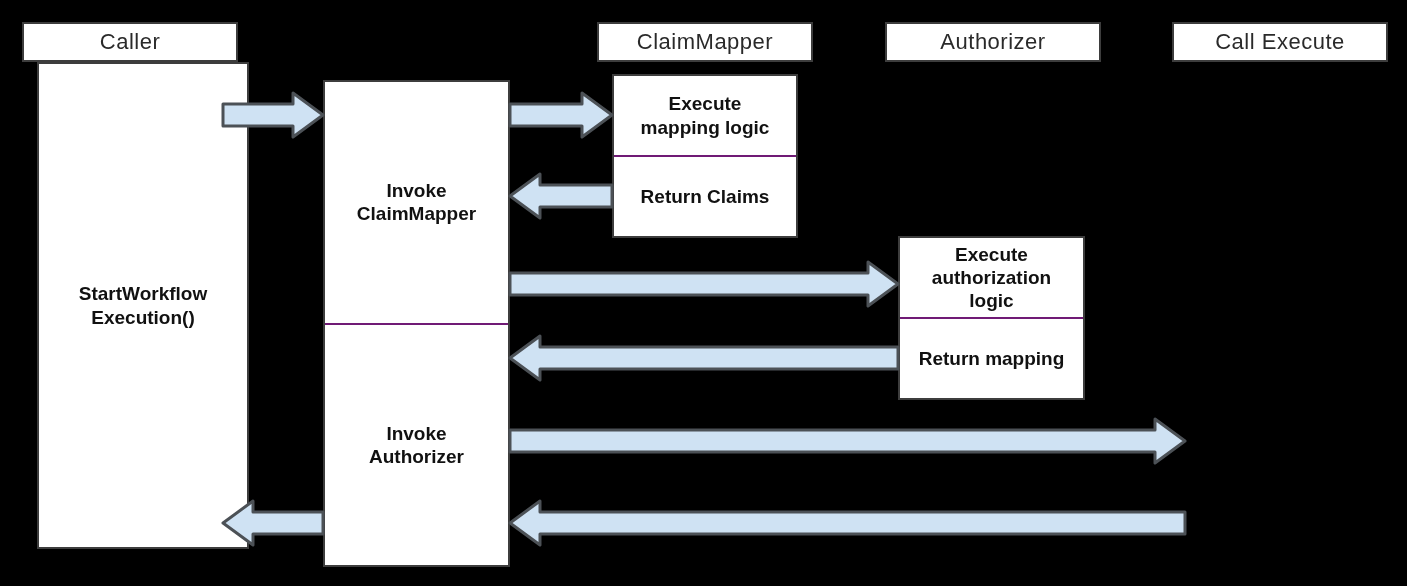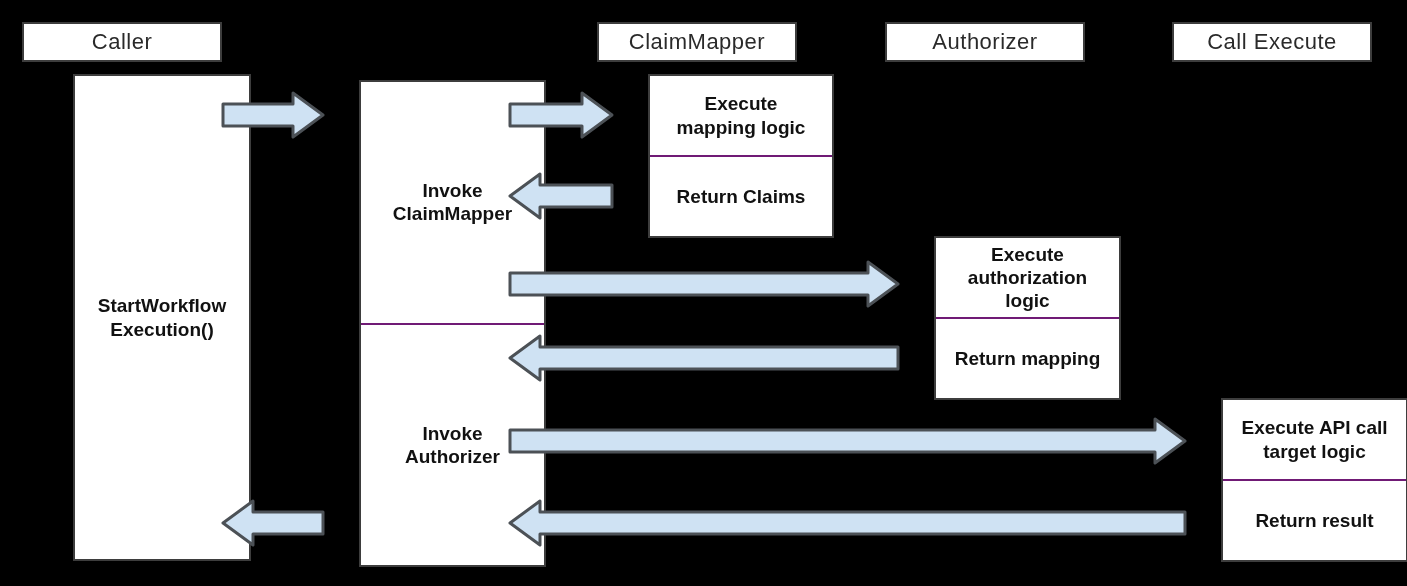--- a/index.html
+++ b/index.html
@@ -8,37 +8,36 @@
     width: 1407px;
     height: 586px;
     background: #000;
     font-family: "Liberation Sans", sans-serif;
     overflow: hidden;
   }
   .hdr {
     position: absolute;
     box-sizing: border-box;
     height: 40px;
-    width: 200px;
+    width: 216px;
     top: 22px;
     background: #fff;
     border: 2px solid #3d3d3d;
     display: flex;
     align-items: center;
     justify-content: center;
     font-size: 22px;
     color: #2a2a2a;
     letter-spacing: 0.5px;
   }
   .abox, .stack {
     position: absolute;
     box-sizing: border-box;
     background: #fff;
     border: 2px solid #3d3d3d;
-    margin-left: 36px;
   }
   .abox {
     display: flex;
     align-items: center;
     justify-content: center;
   }
   .stack { display: flex; flex-direction: column; }
   .cell {
     flex: 1 1 0;
     border-top: 2px solid #701a75;
@@ -72,21 +71,21 @@
   <div class="hdr" style="left:597px">
       <span>ClaimMapper</span>
     </div>
   <div class="hdr" style="left:885px">
       <span>Authorizer</span>
     </div>
   <div class="hdr" style="left:1172px">
       <span>Call Execute</span>
     </div>
 
-  <div class="abox" style="left:37px; top:74px; width:178px; height:487px">
+  <div class="abox" style="left:37px; top:62px; width:212px; height:487px">
     <span class="blabel">StartWorkflow
 Execution()</span>
   </div>
 
   <div class="stack" style="left:323px; top:80px; width:187px; height:487px">
     <div class="cell">
       <span class="blabel">Invoke
 ClaimMapper</span>
     </div>
     <div class="cell">
@@ -109,29 +108,20 @@
     <div class="cell">
       <span class="blabel">Execute
 authorization
 logic</span>
     </div>
     <div class="cell">
       <span class="blabel">Return mapping</span>
     </div>
   </div>
 
-  <div class="stack" style="left:1185px; top:398px; width:187px; height:164px">
-    <div class="cell">
-      <span class="blabel">Execute API call
-target logic</span>
-    </div>
-    <div class="cell">
-      <span class="blabel">Return result</span>
-    </div>
-  </div>
 
   <svg class="arrow-layer" width="1407" height="586" viewBox="0 0 1407 586">
       <path d="M 223 104 L 293 104 L 293 93 L 323 115 L 293 137 L 293 126 L 223 126 Z" fill="#cfe2f3" stroke="#4c5156" stroke-width="3" stroke-linejoin="round"></path>
       <path d="M 510 104 L 582 104 L 582 93 L 612 115 L 582 137 L 582 126 L 510 126 Z" fill="#cfe2f3" stroke="#4c5156" stroke-width="3" stroke-linejoin="round"></path>
       <path d="M 612 185 L 540 185 L 540 174 L 510 196 L 540 218 L 540 207 L 612 207 Z" fill="#cfe2f3" stroke="#4c5156" stroke-width="3" stroke-linejoin="round"></path>
       <path d="M 510 273 L 868 273 L 868 262 L 898 284 L 868 306 L 868 295 L 510 295 Z" fill="#cfe2f3" stroke="#4c5156" stroke-width="3" stroke-linejoin="round"></path>
       <path d="M 898 347 L 540 347 L 540 336 L 510 358 L 540 380 L 540 369 L 898 369 Z" fill="#cfe2f3" stroke="#4c5156" stroke-width="3" stroke-linejoin="round"></path>
       <path d="M 510 430 L 1155 430 L 1155 419 L 1185 441 L 1155 463 L 1155 452 L 510 452 Z" fill="#cfe2f3" stroke="#4c5156" stroke-width="3" stroke-linejoin="round"></path>
       <path d="M 1185 512 L 540 512 L 540 501 L 510 523 L 540 545 L 540 534 L 1185 534 Z" fill="#cfe2f3" stroke="#4c5156" stroke-width="3" stroke-linejoin="round"></path>
       <path d="M 323 512 L 253 512 L 253 501 L 223 523 L 253 545 L 253 534 L 323 534 Z" fill="#cfe2f3" stroke="#4c5156" stroke-width="3" stroke-linejoin="round"></path>

